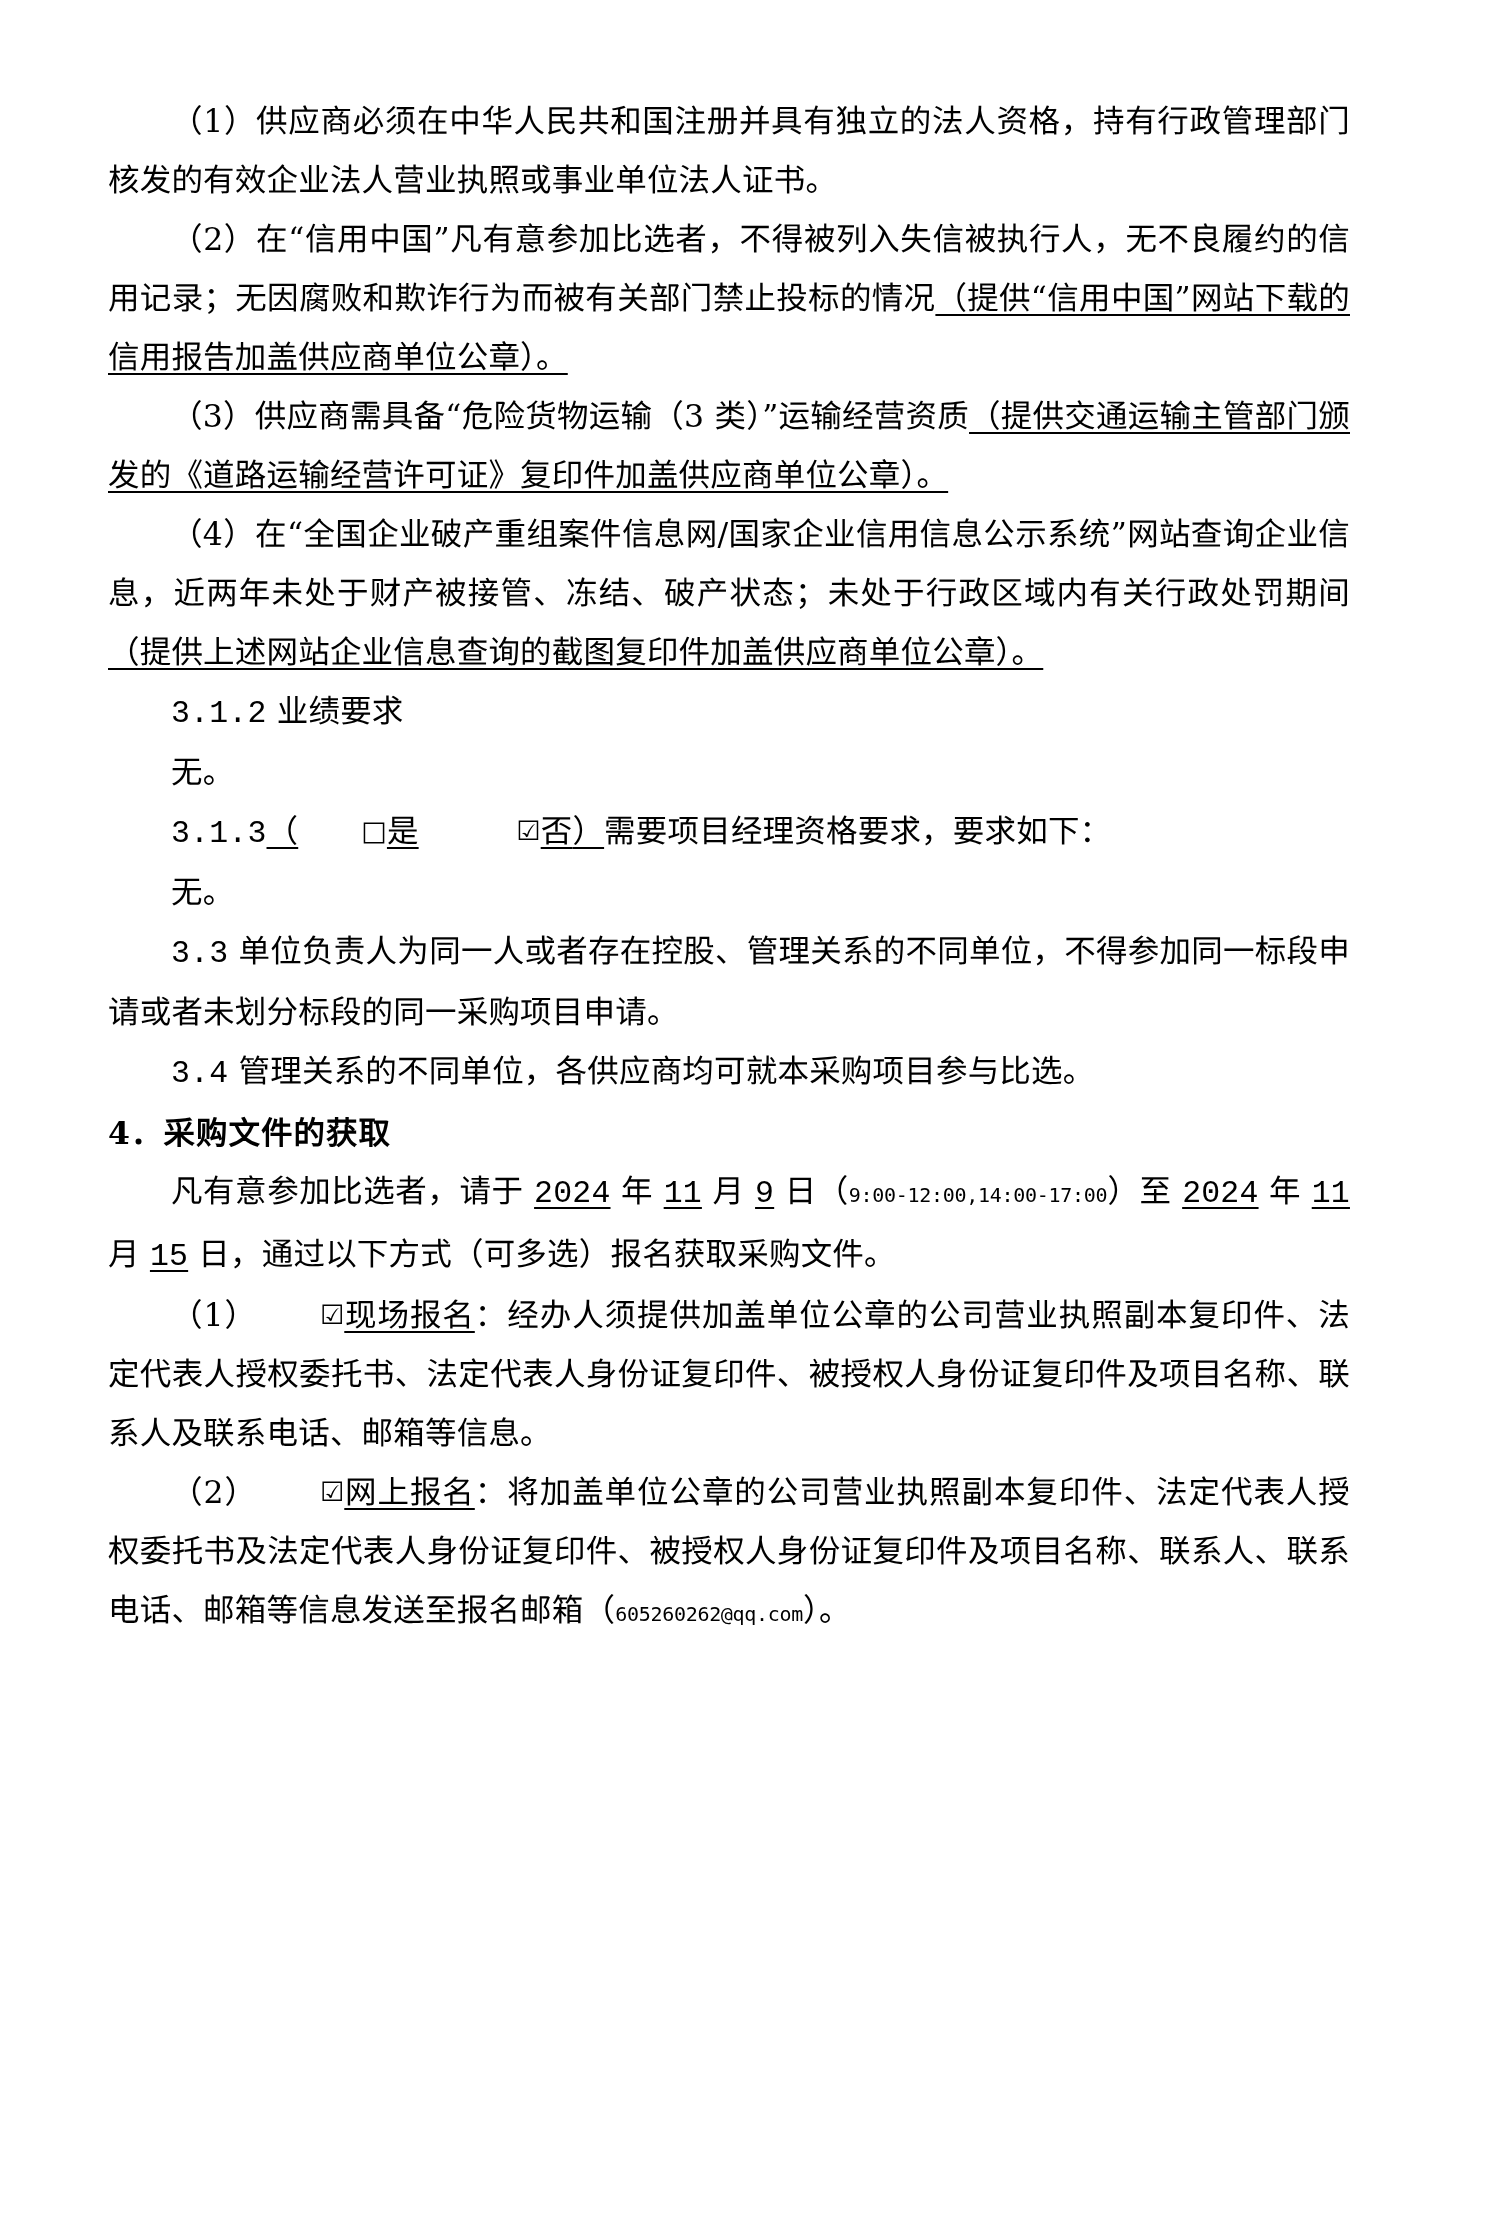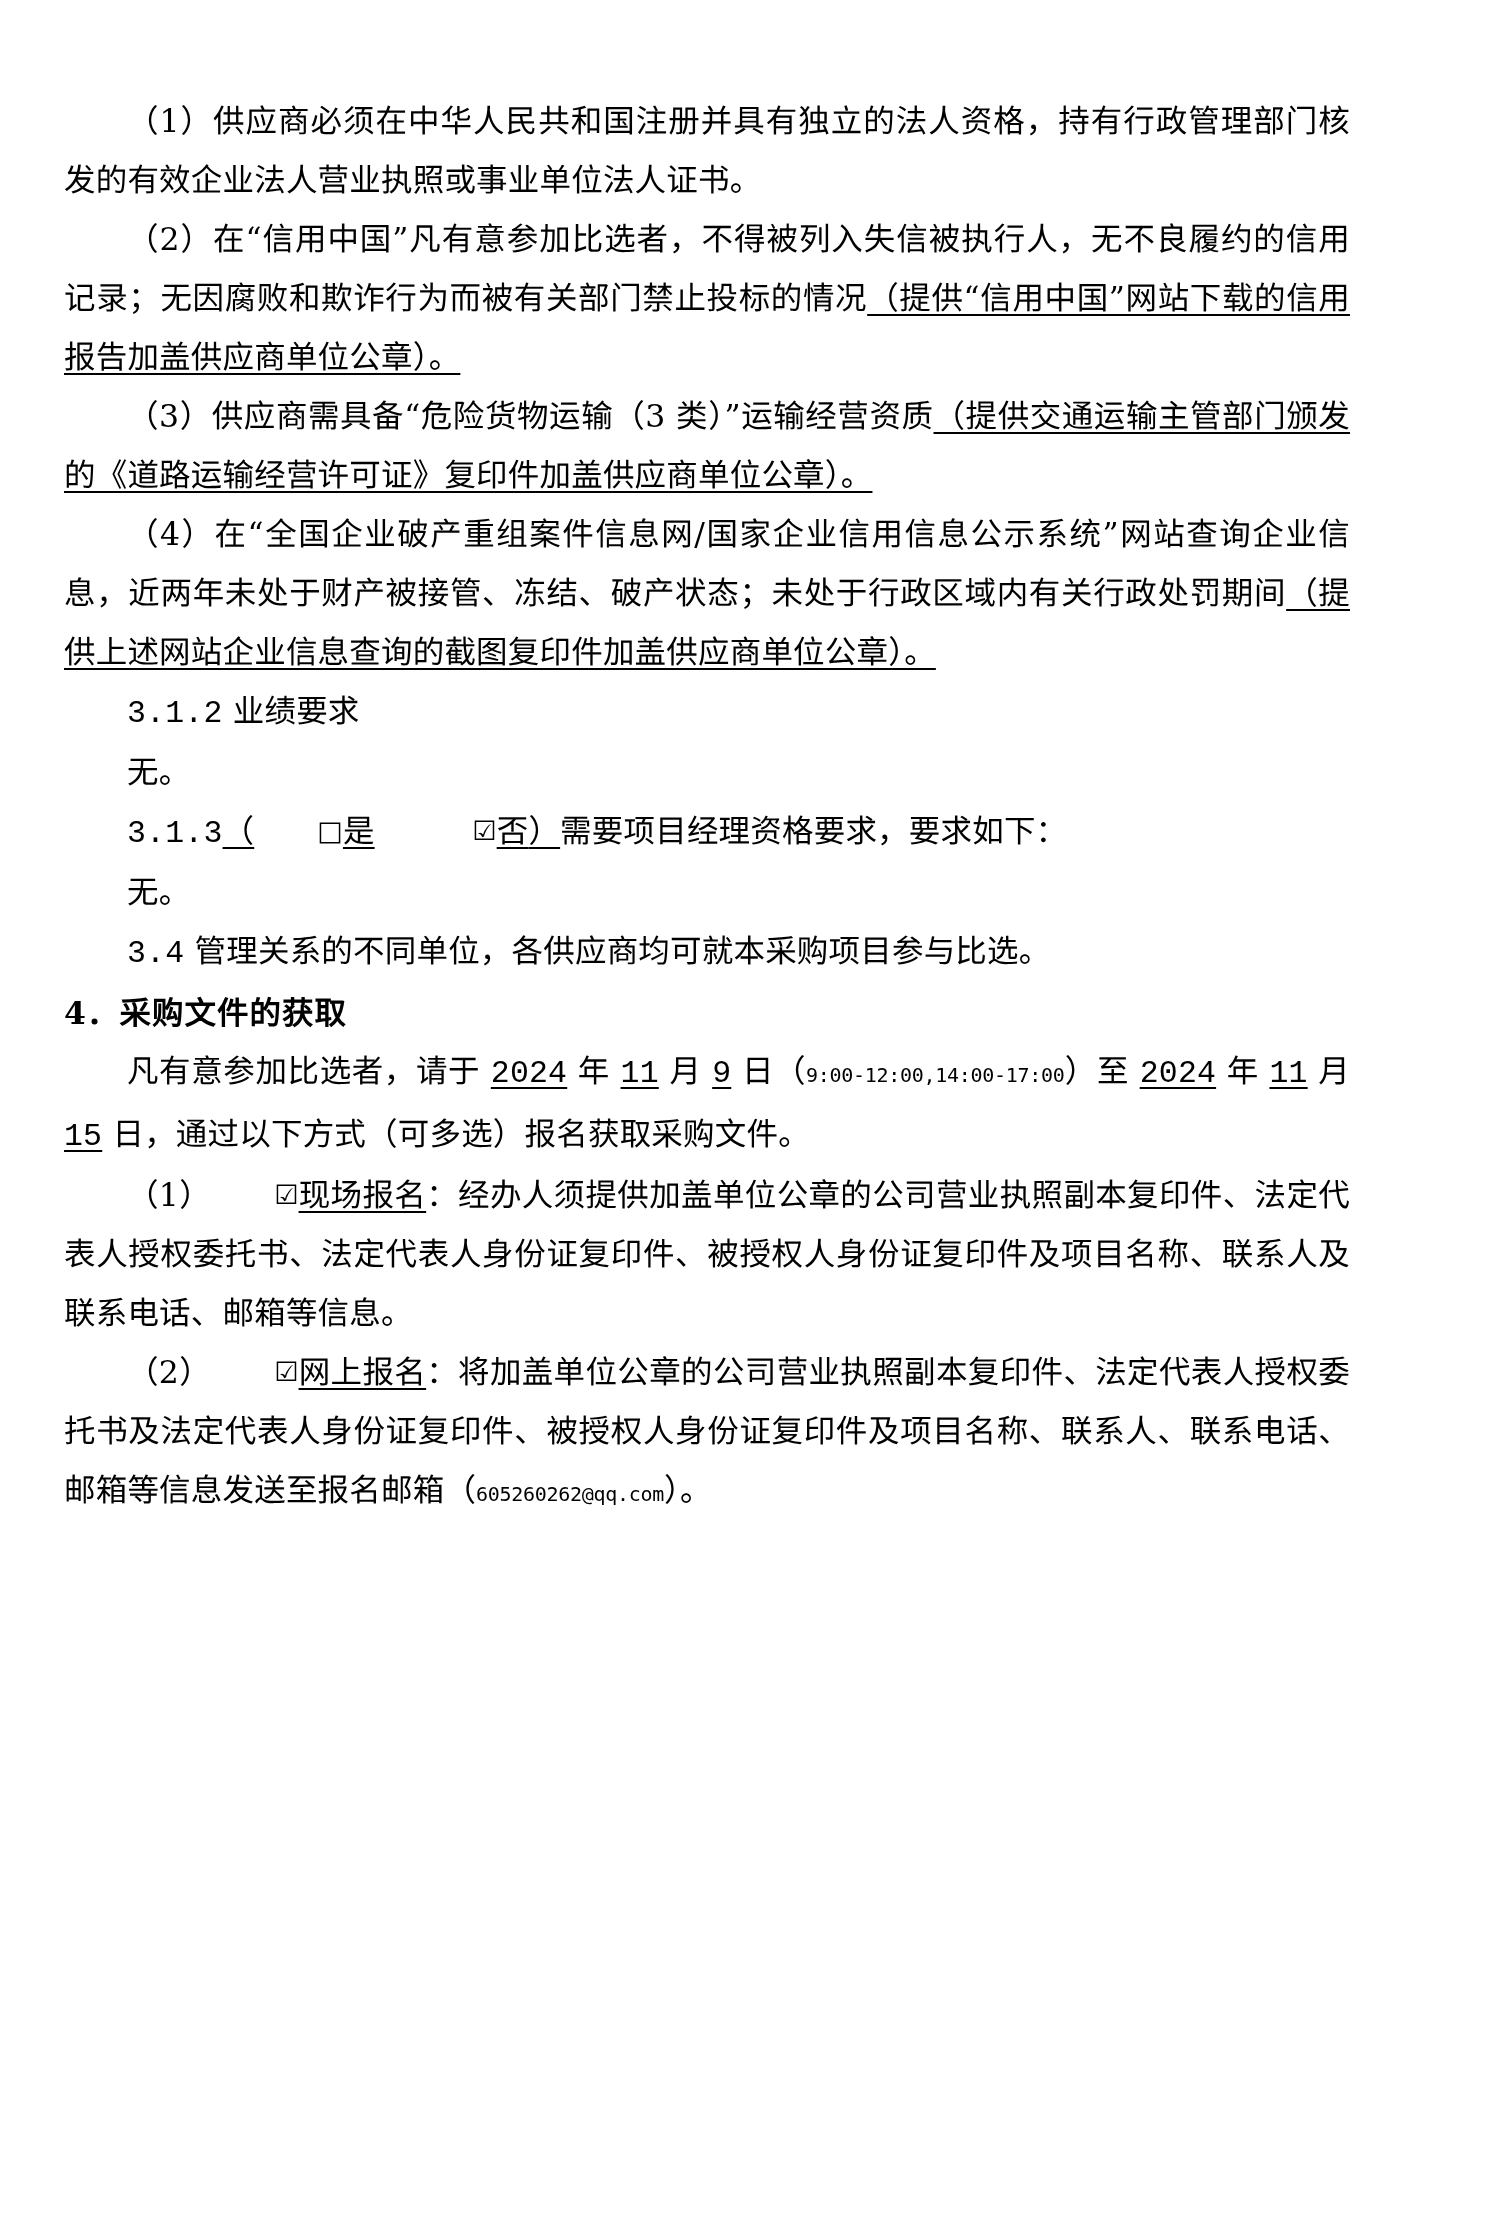--- a/index.html
+++ b/index.html
@@ -11,21 +11,21 @@
   body {
     font-family: "DejaVu Serif", "Liberation Serif", serif;
     color: #000000;
   }
   .page {
     position: relative;
     width: 1500px;
     height: 2213px;
     background: #ffffff;
     box-sizing: border-box;
-    padding: 92px 150px 0 64px;
+    padding: 92px 150px 0 108px;
     overflow: hidden;
   }
   .doc-body {
     font-size: 31.5px;
     line-height: 59px;
     text-align: justify;
     text-justify: inter-ideograph;
     letter-spacing: 0.2px;
   }
   p {
@@ -85,20 +85,21 @@
 
     <p class="para"><span>（4）</span><span>在“全国企业破产重组案件信息网/国家企业信用信息公示系统”网站查询企业信息，近两年未处于财产被接管、冻结、破产状态；未处于行政区域内有关行政处罚期间</span><span class="u">（提供上述网站企业信息查询的截图复印件加盖供应商单位公章）。</span></p>
 
     <p class="para"><span class="num">3.1.2</span>&nbsp;<span>业绩要求</span></p>
     <p class="para">无。</p>
 
     <p class="para"><span class="num">3.1.3</span><span class="u"><span>（</span><span class="cbox">□</span><span>是</span><span class="gap"></span><span class="cbox">☑</span><span>否</span><span>）</span></span><span>需要项目经理资格要求，要求如下：</span></p>
     <p class="para">无。</p>
 
 
+    <p class="para"><span class="num">3.3</span>&nbsp;<span>单位负责人为同一人或者存在控股、管理关系的不同单位，不得参加同一标段申请或者未划分标段的同一采购项目申请。</span></p>
 
     <p class="para"><span class="num">3.4</span>&nbsp;<span>管理关系的不同单位，各供应商均可就本采购项目参与比选。</span></p>
 
     <p class="heading">4．采购文件的获取</p>
 
     <p class="para"><span>凡有意参加比选者，请于 </span><span class="u num">2024</span><span> 年 </span><span class="u num">11</span><span> 月 </span><span class="u num">9</span><span> 日（</span><span class="mono">9:00-12:00,14:00-17:00</span><span>）至 </span><span class="u num">2024</span><span> 年 </span><span class="u num">11</span><span> 月 </span><span class="u num">15</span><span> 日，通过以下方式（可多选）报名获取采购文件。</span></p>
 
     <p class="para"><span>（1）</span><span class="u"><span class="cbox">☑</span><span>现场报名</span></span><span>：</span><span>经办人须提供加盖单位公章的公司营业执照副本复印件、法定代表人授权委托书、法定代表人身份证复印件、被授权人身份证复印件及项目名称、联系人及联系电话、邮箱等信息。</span></p>
 
     <p class="para"><span>（2）</span><span class="u"><span class="cbox">☑</span><span>网上报名</span></span><span>：</span><span>将加盖单位公章的公司营业执照副本复印件、法定代表人授权委托书及法定代表人身份证复印件、被授权人身份证复印件及项目名称、联系人、联系电话、邮箱等信息发送至报名邮箱（</span><span class="mono">605260262@qq.com</span><span>）。</span></p>

